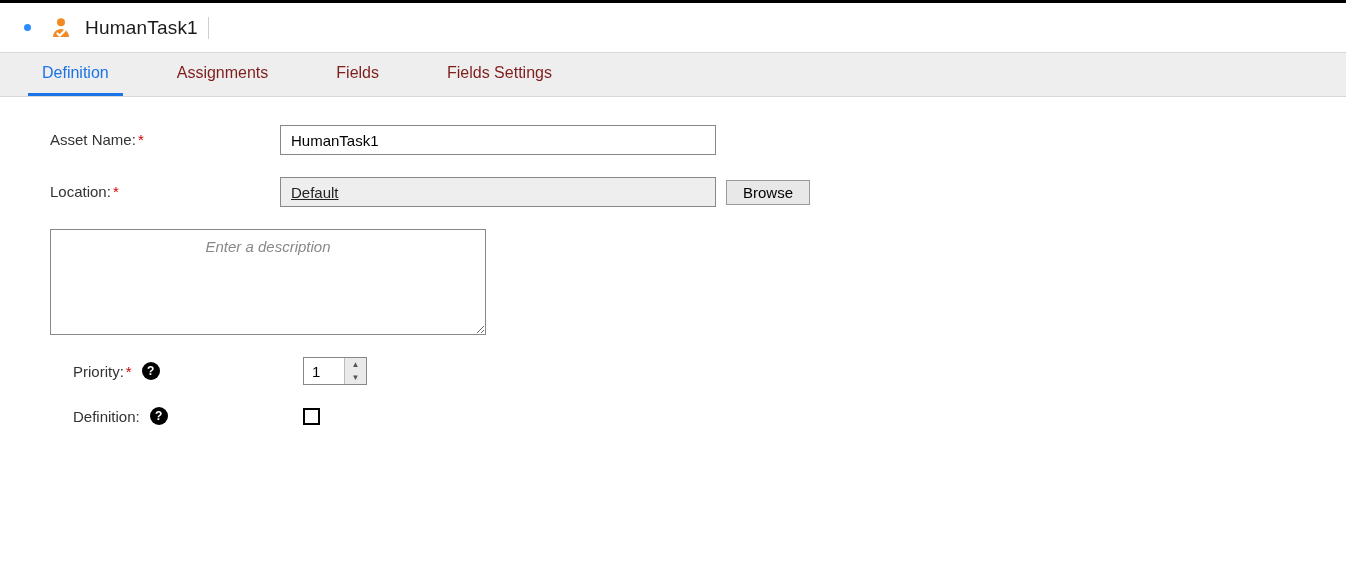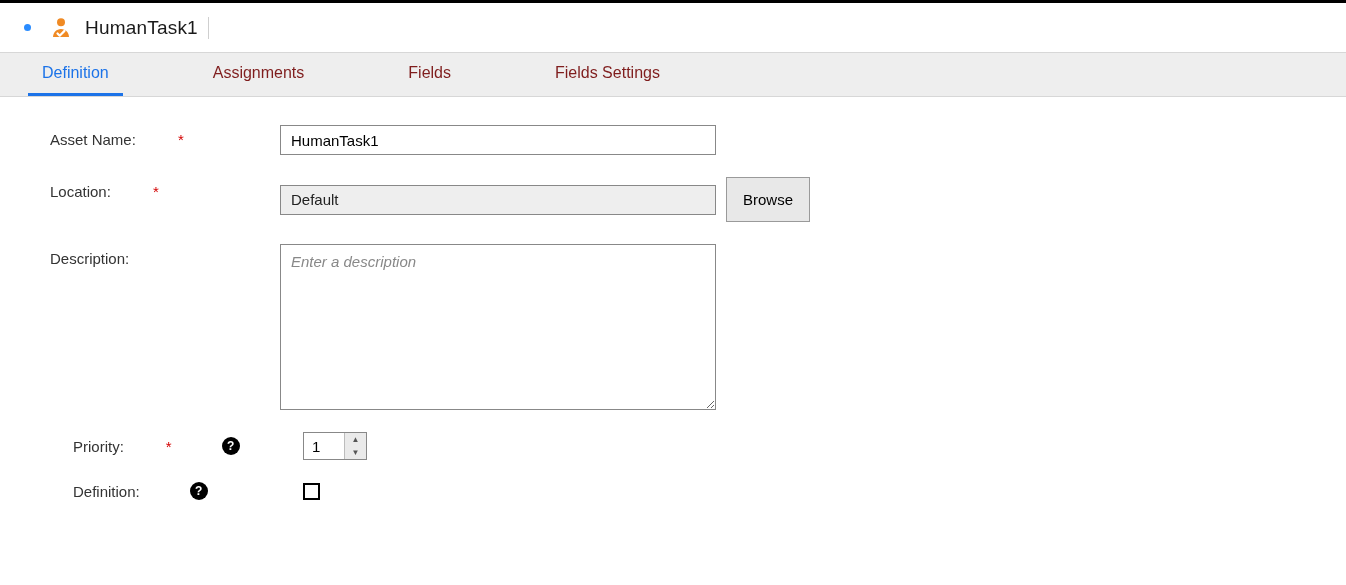--- a/index.html
+++ b/index.html
@@ -42,21 +42,20 @@
     margin-left: 10px;
   }
 
   .tabbar {
     height: 44px;
     background: #eeeeee;
     border-bottom: 1px solid #d7d7d7;
     display: flex;
     align-items: stretch;
     padding-left: 28px;
-    gap: 36px;
   }
   .tab {
     display: flex;
     align-items: center;
     padding: 0 14px;
     margin-right: 40px;
     font-size: 16px;
     font-weight: 500;
     cursor: pointer;
     color: #7f1d1d;
@@ -78,21 +77,20 @@
     margin-bottom: 22px;
   }
   .form-row.center { align-items: center; margin-left: 23px; }
   .label-col {
     width: 230px;
     display: flex;
     align-items: center;
     padding-top: 6px;
     font-size: 15px;
     color: #333;
-    gap: 40px;
   }
   .label-col.nopad { padding-top: 0; }
   .req { color: #d40000; margin-left: 2px; }
   .help-badge {
     width: 18px; height: 18px;
     border-radius: 50%;
     background: #000;
     color: #fff;
     font-size: 12px;
     font-weight: 700;
@@ -112,36 +110,38 @@
     height: 30px;
     border: 1px solid #888;
     padding: 0 10px;
     font-size: 15px;
     font-family: inherit;
     background: #fff;
   }
   input.text-input[readonly] {
     background: #eeeeee;
     color: #222;
+    text-decoration: underline;
   }
   textarea.desc {
     width: 436px;
-    height: 166px;
+    height: 106px;
     border: 1px solid #888;
     padding: 8px 10px;
     font-size: 15px;
     font-family: inherit;
     font-style: italic;
     resize: both;
     color: #555;
+    text-align: center;
   }
   textarea.desc::placeholder { font-style: italic; color: #888; }
 
   .btn {
-    height: 45px;
+    height: 25px;
     padding: 0 16px;
     margin-left: 10px;
     border: 1px solid #9a9a9a;
     background: #e8e8e8;
     font-size: 15px;
     font-family: inherit;
     cursor: pointer;
   }
 
   .spinner {
@@ -223,23 +223,20 @@
       <span>Location:</span>
       <span class="req">*</span>
     </div>
     <div class="field-col">
       <input class="text-input" type="text" readonly="" value="Default" style="">
       <button class="btn">Browse</button>
     </div>
   </div>
 
   <div class="form-row">
-    <div class="label-col">
-      <span>Description:</span>
-    </div>
     <div class="field-col">
       <textarea class="desc" placeholder="Enter a description" style=""></textarea>
     </div>
   </div>
 
   <div class="form-row center">
     <div class="label-col nopad">
       <span>Priority:</span>
       <span class="req">*</span>
       <span class="help-badge">?</span>

